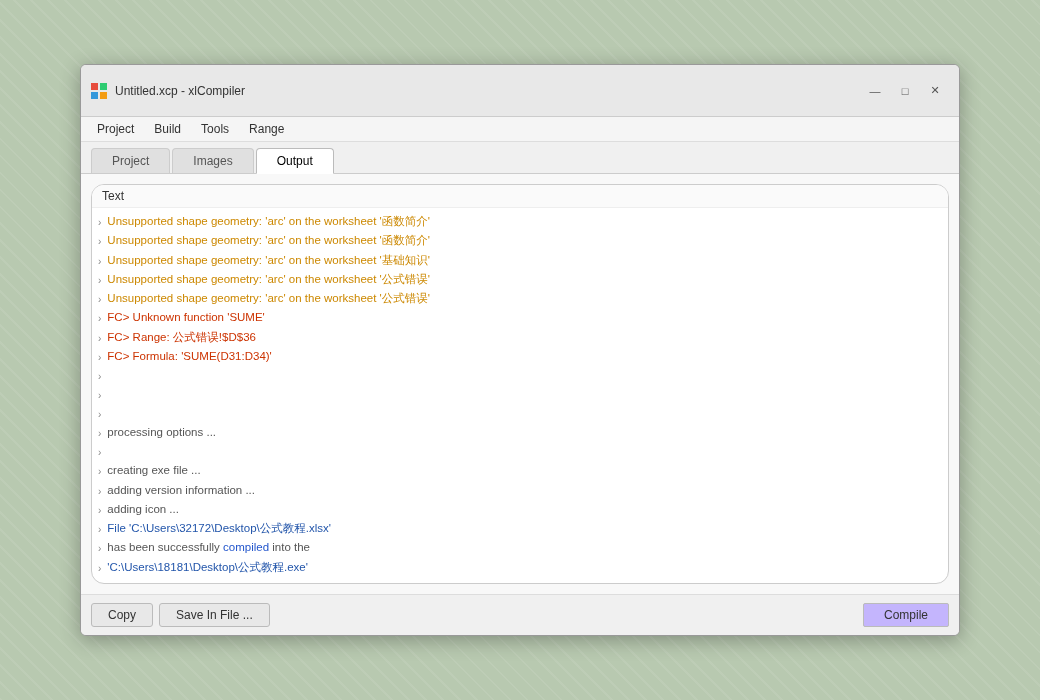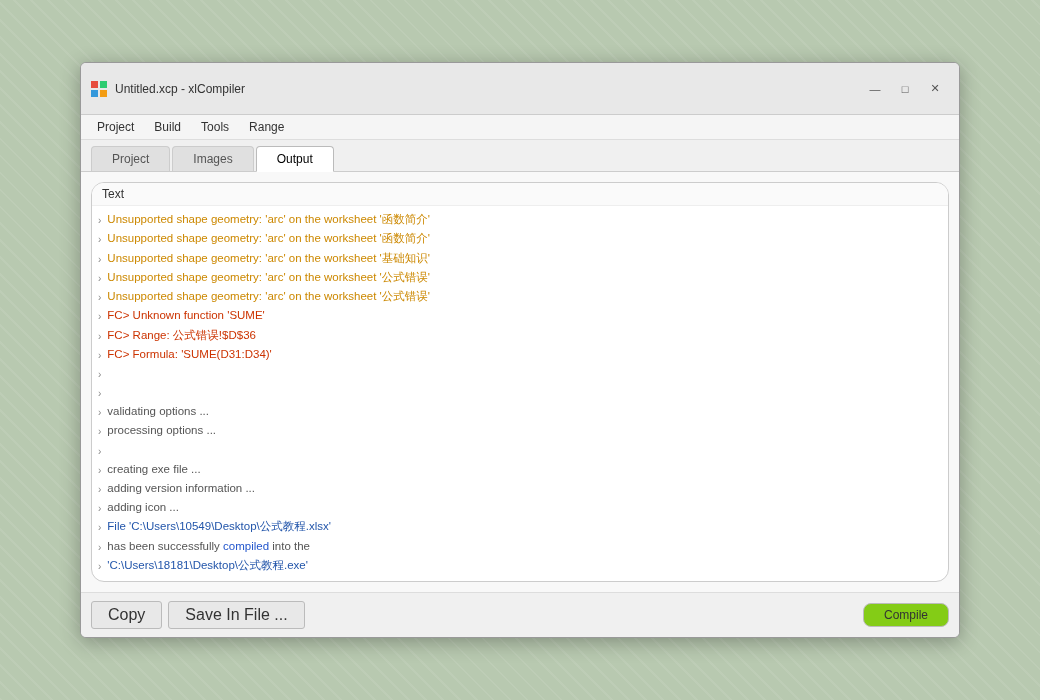--- a/index.html
+++ b/index.html
@@ -170,28 +170,28 @@
     .footer-left {
       display: flex;
       gap: 6px;
     }
     .footer-btn {
       padding: 4px 16px;
       border: 1px solid #bbb;
       background: #e8e8e8;
       border-radius: 3px;
       cursor: pointer;
-      font-size: 16px;
+      font-size: 12px;
       color: #333;
     }
     .compile-btn {
       padding: 4px 20px;
       border: 1px solid #bbb;
-      background: #84cc16;
-      border-radius: 8px;
+      background: #c4b5fd;
+      border-radius: 2px;
       cursor: pointer;
       font-size: 12px;
       color: #333;
     }
   </style>
 </head>
 <body>
 
 <div class="window">
 
@@ -265,21 +265,20 @@
         <div class="log-line">
           <span class="log-arrow">›</span>
           <span class="log-text normal"></span>
         </div>
         <div class="log-line">
           <span class="log-arrow">›</span>
           <span class="log-text normal"></span>
         </div>
         <div class="log-line">
           <span class="log-arrow">›</span>
-          <span class="log-text info">    validating options ...</span>
         </div>
         <div class="log-line">
           <span class="log-arrow">›</span>
           <span class="log-text info">    processing options ...</span>
         </div>
         <div class="log-line">
           <span class="log-arrow">›</span>
         </div>
         <div class="log-line">
           <span class="log-arrow">›</span>
@@ -288,21 +287,21 @@
         <div class="log-line">
           <span class="log-arrow">›</span>
           <span class="log-text info">    adding version information ...</span>
         </div>
         <div class="log-line">
           <span class="log-arrow">›</span>
           <span class="log-text info">    adding icon ...</span>
         </div>
         <div class="log-line">
           <span class="log-arrow">›</span>
-          <span class="log-text success">File 'C:\Users\10549\Desktop\公式教程.xlsx'</span>
+          <span class="log-text success">File 'C:\Users\32172\Desktop\公式教程.xlsx'</span>
         </div>
         <div class="log-line">
           <span class="log-arrow">›</span>
           <span class="log-text" style="color:#555;">    has been successfully <span class="compiled-word" style="color:#2255cc;">compiled</span> into the</span>
         </div>
         <div class="log-line">
           <span class="log-arrow">›</span>
           <span class="log-text success">    'C:\Users\18181\Desktop\公式教程.exe'</span>
         </div>
         <div class="log-line">

